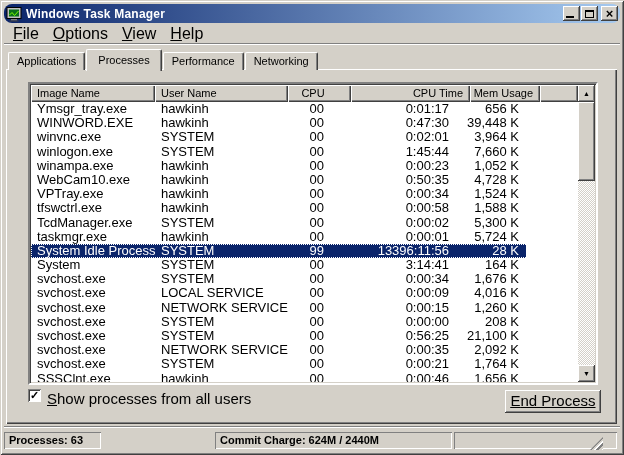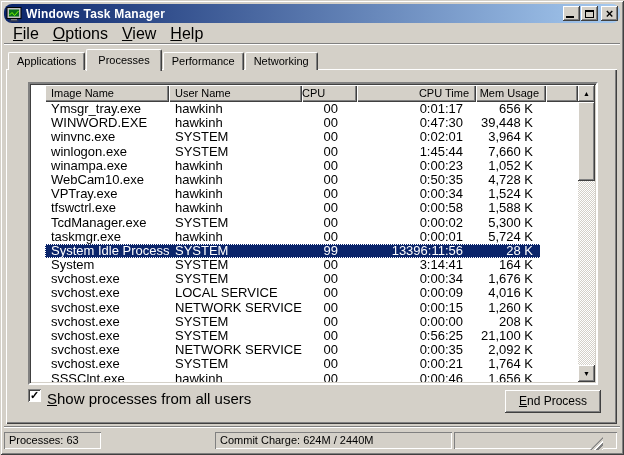--- a/index.html
+++ b/index.html
@@ -45,32 +45,32 @@
     box-shadow: inset -1px 0 #808080;white-space:nowrap;}
   .tab.active{height:22px;line-height:20px;z-index:4;margin-bottom:-1px;padding:0 11px;position:relative;}
   
   .panel{position:absolute;left:6px;top:69px;width:611px;height:355px;background:var(--face);
     box-shadow: inset 1px 1px #fff, inset -1px -1px #404040, inset -2px -2px #808080;}
   
   .listview{position:absolute;left:28px;top:82px;width:570px;height:303px;background:#fff;
     border:2px solid;border-color:#808080 #fff #fff #808080;
     box-shadow: inset 1px 1px #404040, inset -1px -1px var(--face);
     display:flex;padding:1px;}
-  .list-main{flex:1;display:flex;flex-direction:column;overflow:hidden;margin-left:14px;}
+  .list-main{flex:1;display:flex;flex-direction:column;overflow:hidden;}
   .lheader{display:flex;height:17px;flex:0 0 17px;}
   .hcell{background:var(--face);font-size:11px;line-height:16px;color:#000;
     box-shadow: inset 1px 1px #fff, inset -1px -1px #404040, inset -2px -2px #808080;
     white-space:nowrap;overflow:hidden;}
   .rows{flex:1;overflow:hidden;background:#fff;}
   .row{display:flex;height:14.2px;line-height:14.2px;font-size:13px;color:#000;}
   .cell{white-space:nowrap;overflow:hidden;}
   .c-name{width:124px;padding-left:6px;}
   .c-user{width:133px;padding-left:6px;}
   .c-cpu{width:49px;text-align:right;padding-right:13px;}
-  .h-cpu{width:55px;text-align:left;padding-right:13px;}
+  .h-cpu{width:63px;text-align:center;padding-right:13px;}
   .c-time{width:119px;text-align:right;padding-right:7px;}
   .c-mem{width:70px;text-align:right;padding-right:7px;}
   .c-fill{flex:1;}
   .row.selected{outline:1px dotted #fff;outline-offset:-1px;}
   .row.selected .cell{background:var(--selection);color:#fff;}
   .row.selected .c-fill{background:#fff;}
   
   .scrollbar{flex:0 0 17px;display:flex;flex-direction:column;
     background:#ECEAE2;}
   .sb-btn{height:17px;flex:0 0 17px;background:var(--face);
@@ -82,26 +82,26 @@
     background-size:2px 2px;}
   
   .checkbox{position:absolute;left:28px;top:389px;width:13px;height:13px;background:#fff;
     box-shadow: inset 1px 1px #808080, inset -1px -1px #fff, inset 2px 2px #404040, inset -2px -2px #fff;
     display:flex;align-items:center;justify-content:center;}
   .checkmark{font-size:11px;font-weight:bold;line-height:11px;color:#000;}
   .chk-label{position:absolute;left:47px;top:390px;font-size:15px;color:#000;white-space:nowrap;}
   .chk-label u{text-decoration:underline;}
   .end-btn{position:absolute;left:505px;top:390px;width:96px;height:23px;background:var(--face);
     box-shadow: inset -1px -1px #404040, inset 1px 1px #fff, inset -2px -2px #808080;
-    font-size:12px;color:#000;text-align:center;line-height:22px;}
+    font-size:15px;color:#000;text-align:center;line-height:22px;text-decoration:underline;}
   .end-btn u{text-decoration:underline;}
   
   .status-divider{position:absolute;left:4px;top:426px;right:4px;height:2px;
     border-top:1px solid #808080;border-bottom:1px solid #fff;}
-  .statusbar{position:absolute;left:4px;top:429px;right:20px;height:22px;background:var(--face);}
+  .statusbar{position:absolute;left:4px;top:429px;right:20px;height:22px;background:var(--face);font-weight:bold;}
   .sb-panel{position:absolute;top:3px;height:17px;font-size:11px;line-height:16px;color:#000;
     padding-left:5px;white-space:nowrap;overflow:hidden;
     box-shadow: inset 1px 1px #808080, inset -1px -1px #fff;}
   .sp-1{left:0;width:97px;}
   .sp-2{left:99px;width:110px;margin-top:36px;}
   .sp-3{left:211px;width:237px;}
   .sp-4{left:450px;width:163px;}
   .grip{position:absolute;right:1px;bottom:1px;width:13px;height:13px;
     background:repeating-linear-gradient(135deg, var(--face) 0 2px, #fff 2px 3px, #808080 3px 5px);
     clip-path:polygon(100% 0, 100% 100%, 0 100%);}

